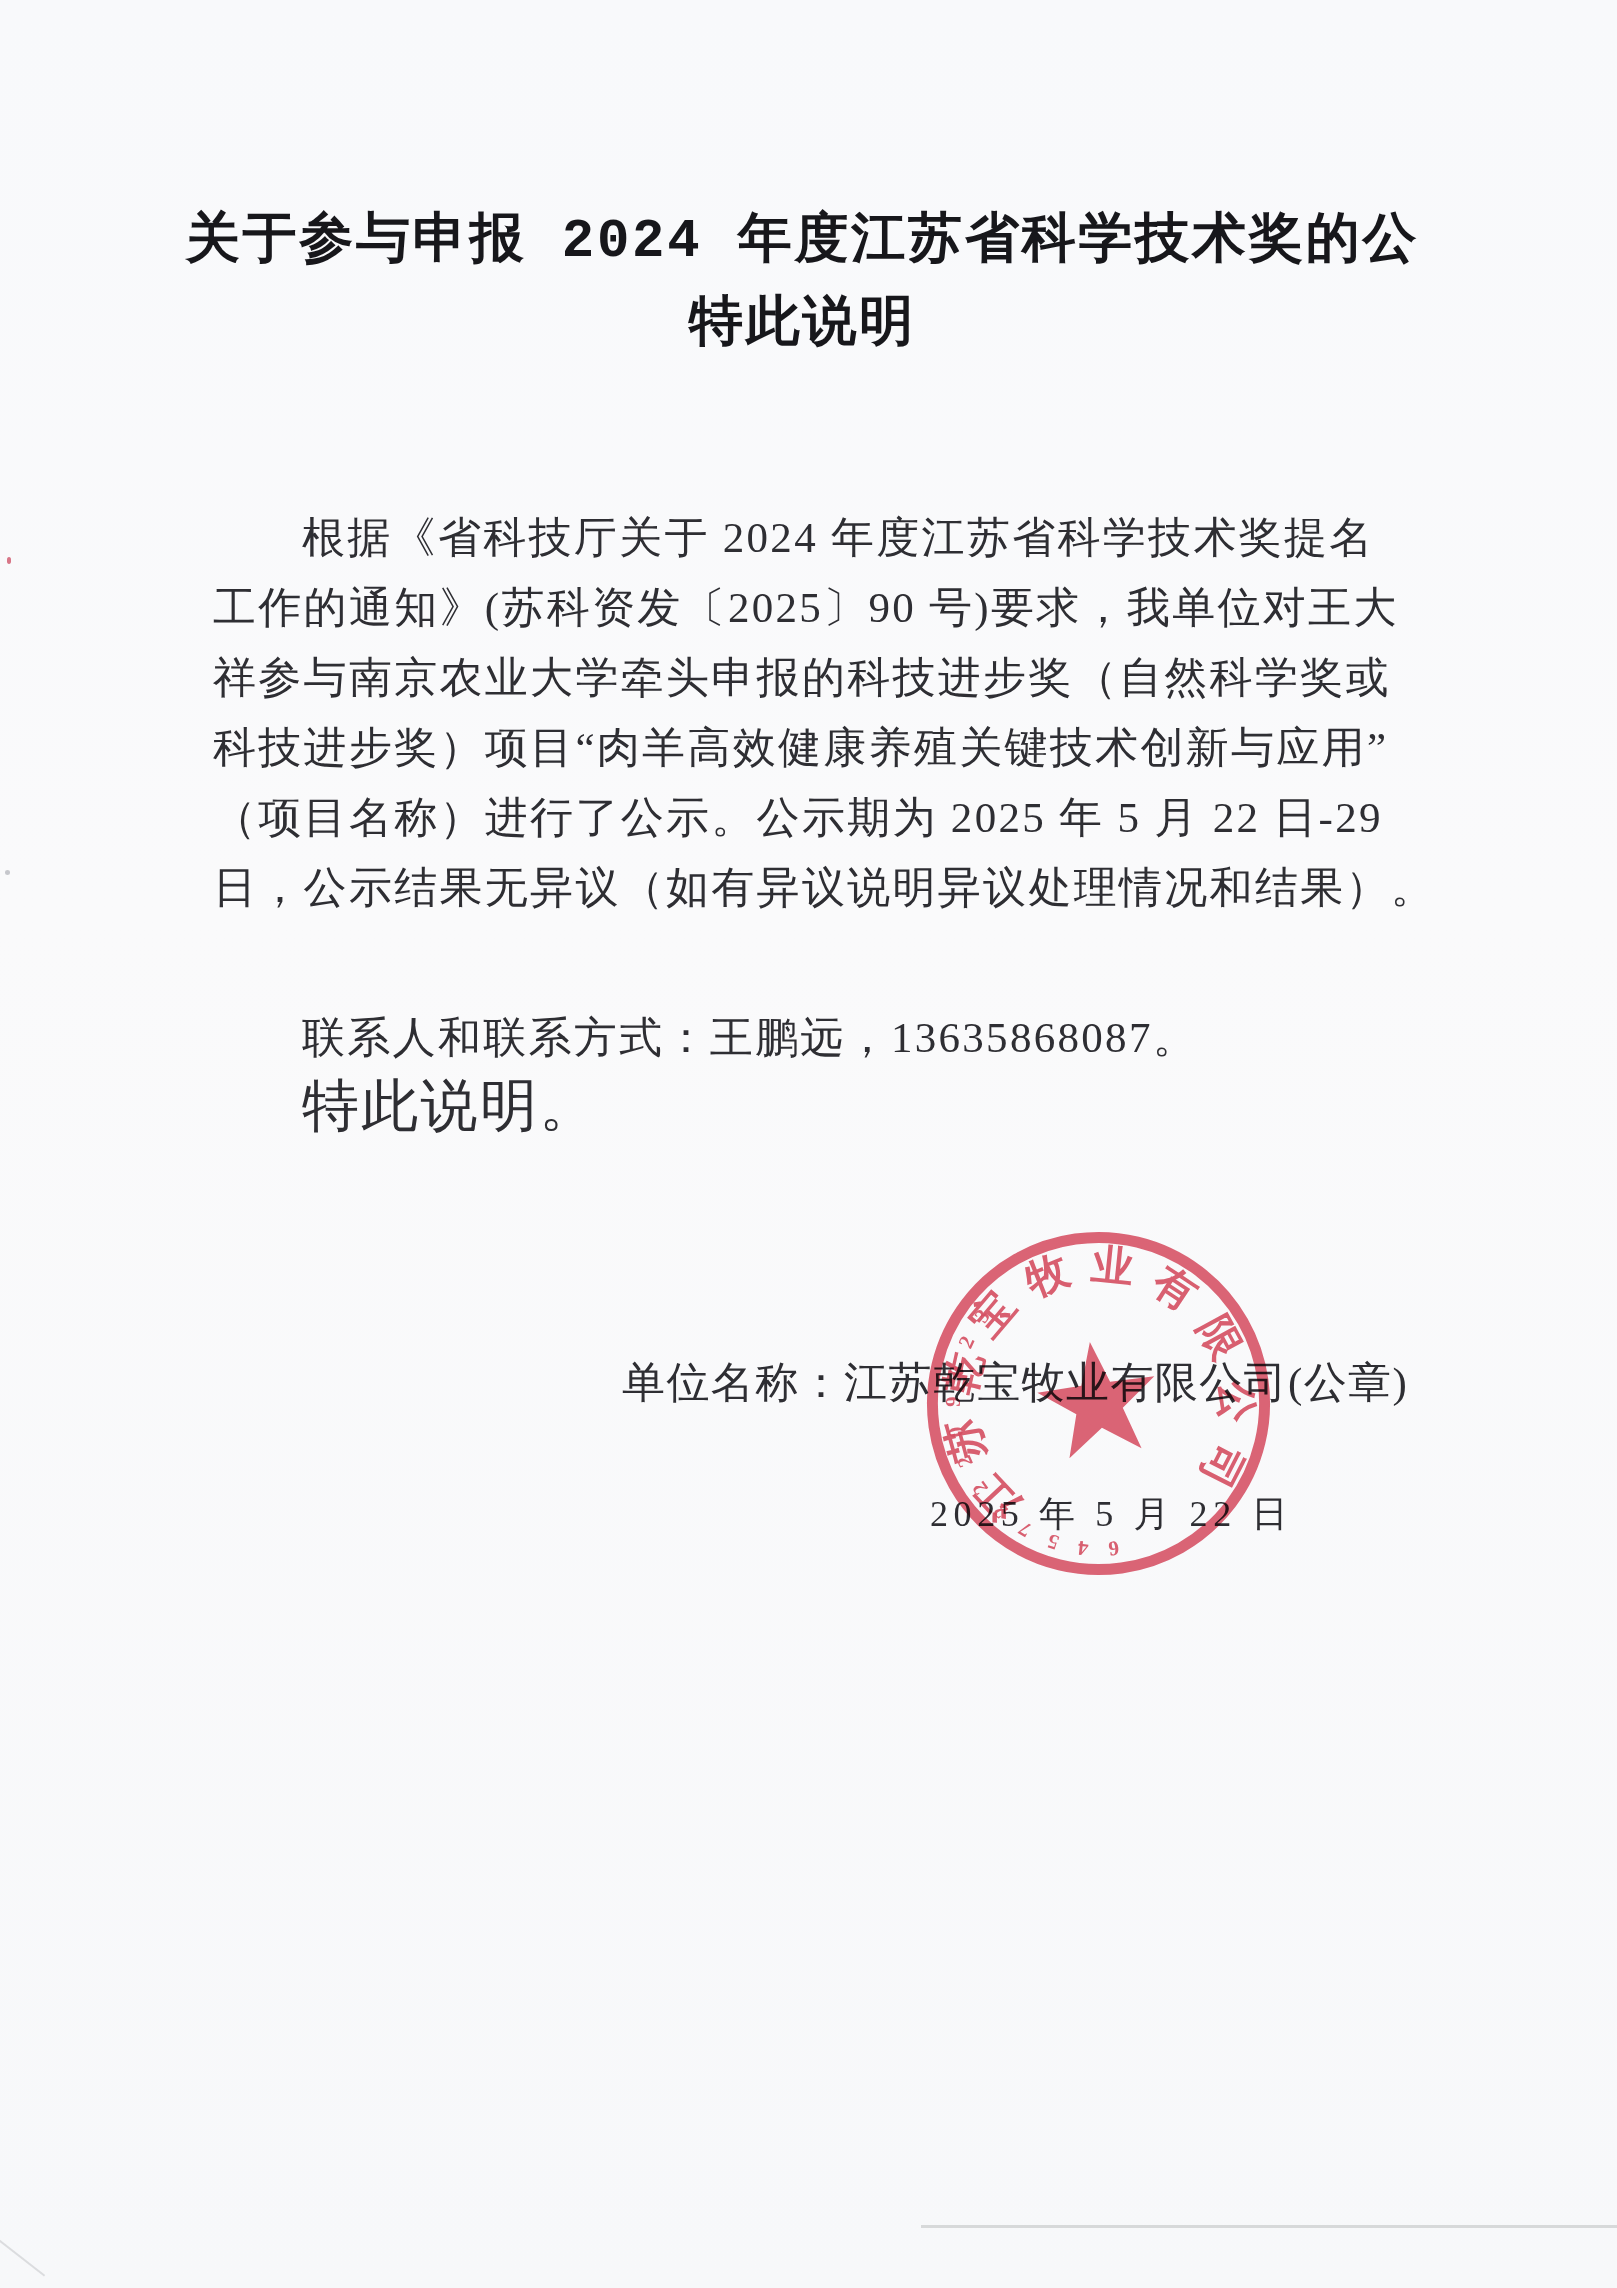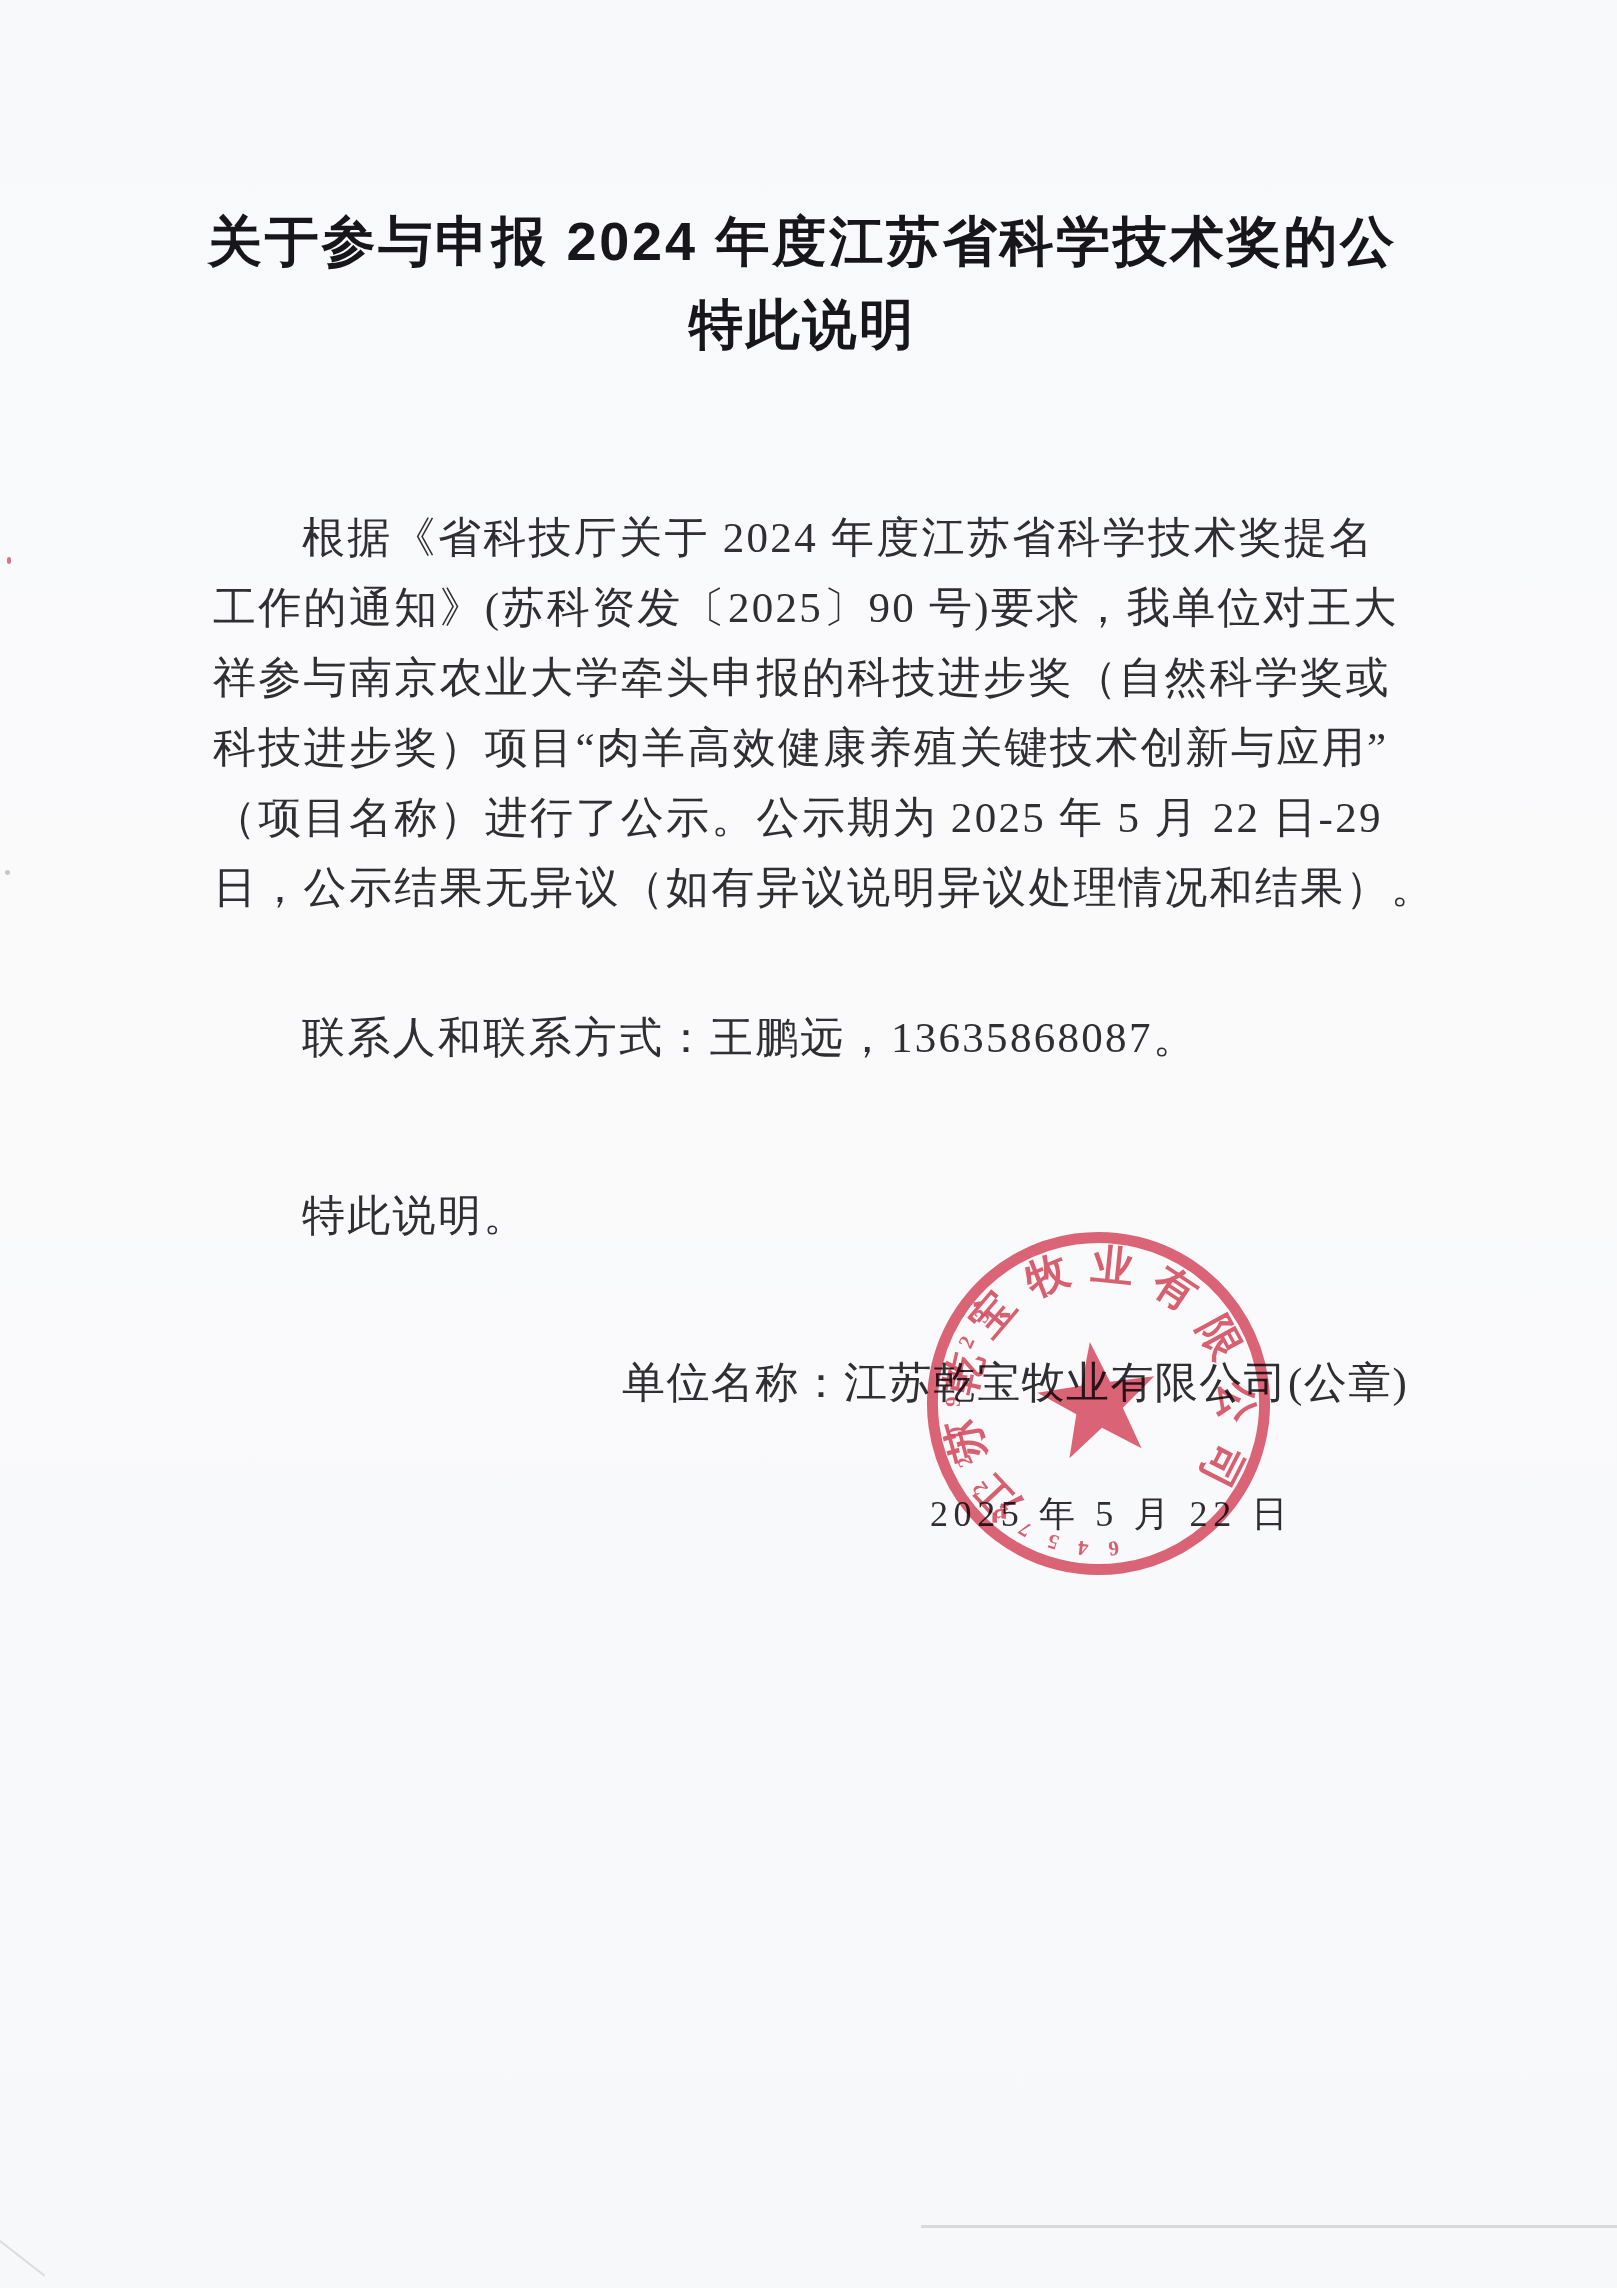--- a/index.html
+++ b/index.html
@@ -7,41 +7,41 @@
     position:relative;
     width:1617px;height:2289px;
     margin:0 auto;
     background:linear-gradient(180deg,#f8f9fb 0%,#fafafb 40%,#f7f8fa 100%);
     overflow:hidden;
     font-family:"Liberation Serif", serif;
   }
   .doc-title{
     position:absolute;top:164px;left:0;right:12px;
     text-align:center;
-    font-family:Liberation Sans, sans-serif;
+    font-family:Liberation Mono, monospace;
     font-weight:bold;
     font-size:54px;line-height:83px;
     letter-spacing:2.8px;
     color:#17171b;
   }
   .doc-title .t-line{display:block;}
   .body-block{
     position:absolute;left:213px;top:503px;width:1240px;
     font-size:43px;color:#2e2e33;letter-spacing:2.3px;
   }
   .body-line{height:70px;line-height:70px;white-space:nowrap;}
   .indent{padding-left:89px;}
   .contact-line{
     position:absolute;left:213px;top:1003px;
     font-size:43px;line-height:70px;color:#2e2e33;letter-spacing:2.3px;
     padding-left:89px;white-space:nowrap;
   }
   .note-line{
-    position:absolute;left:213px;top:1181px;
-    font-size:43px;line-height:70px;color:#2e2e33;letter-spacing:2.3px;
+    position:absolute;left:213px;top:1071px;
+    font-size:57px;line-height:70px;color:#2e2e33;letter-spacing:2.3px;
     padding-left:89px;white-space:nowrap;
   }
   .unit-line{
     position:absolute;left:574px;top:1348px;
     font-size:43px;line-height:70px;color:#2e2e33;letter-spacing:1.4px;white-space:nowrap;margin-left:48px;
   }
   .date-line{
     position:absolute;left:930px;top:1479px;
     font-size:36px;line-height:70px;color:#2e2e33;letter-spacing:5.6px;white-space:nowrap;
   }

